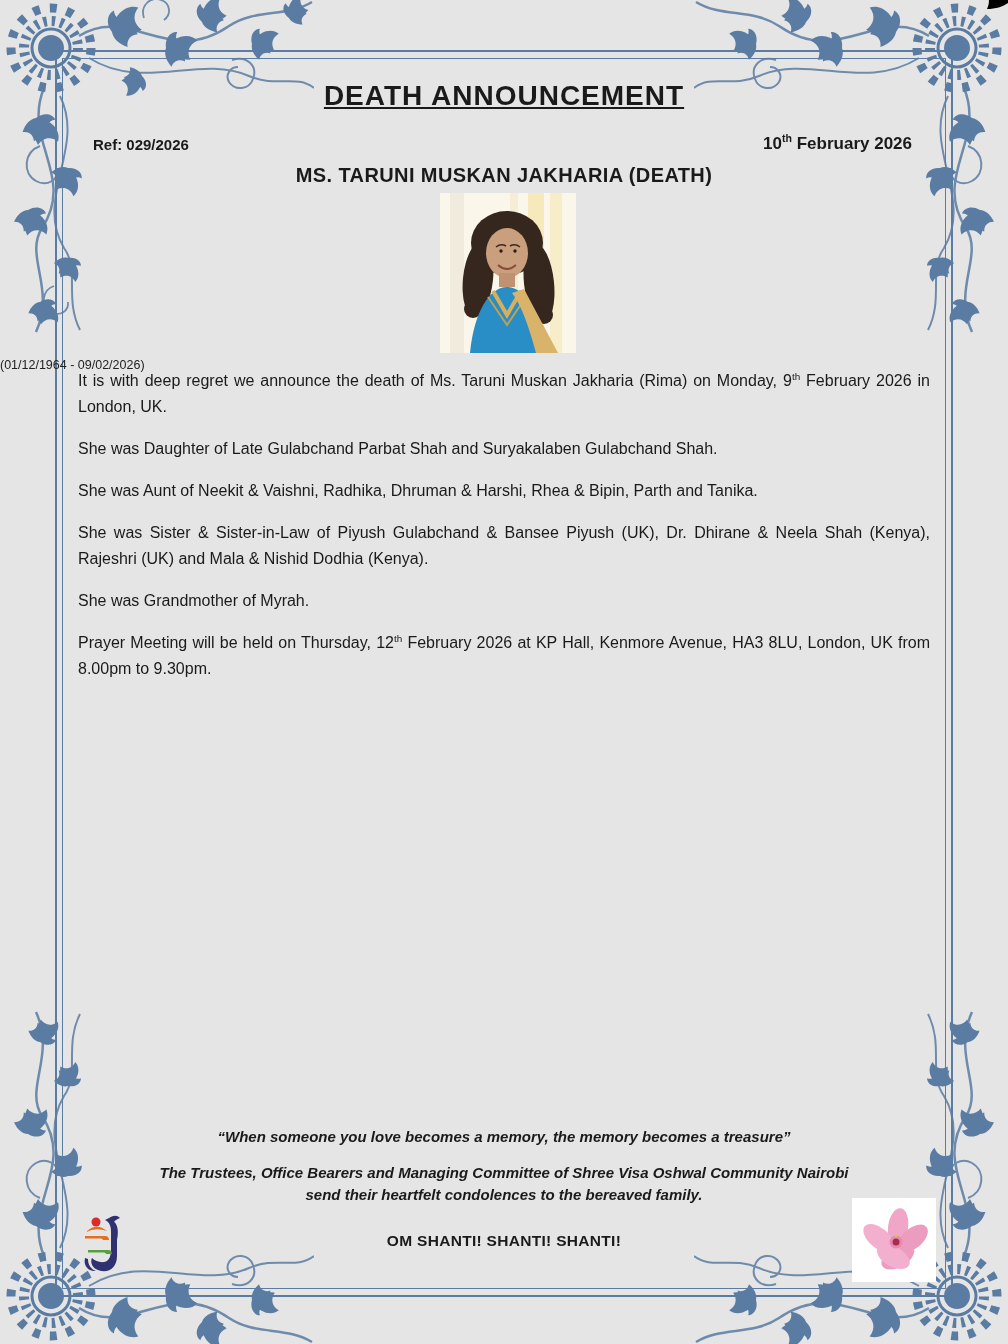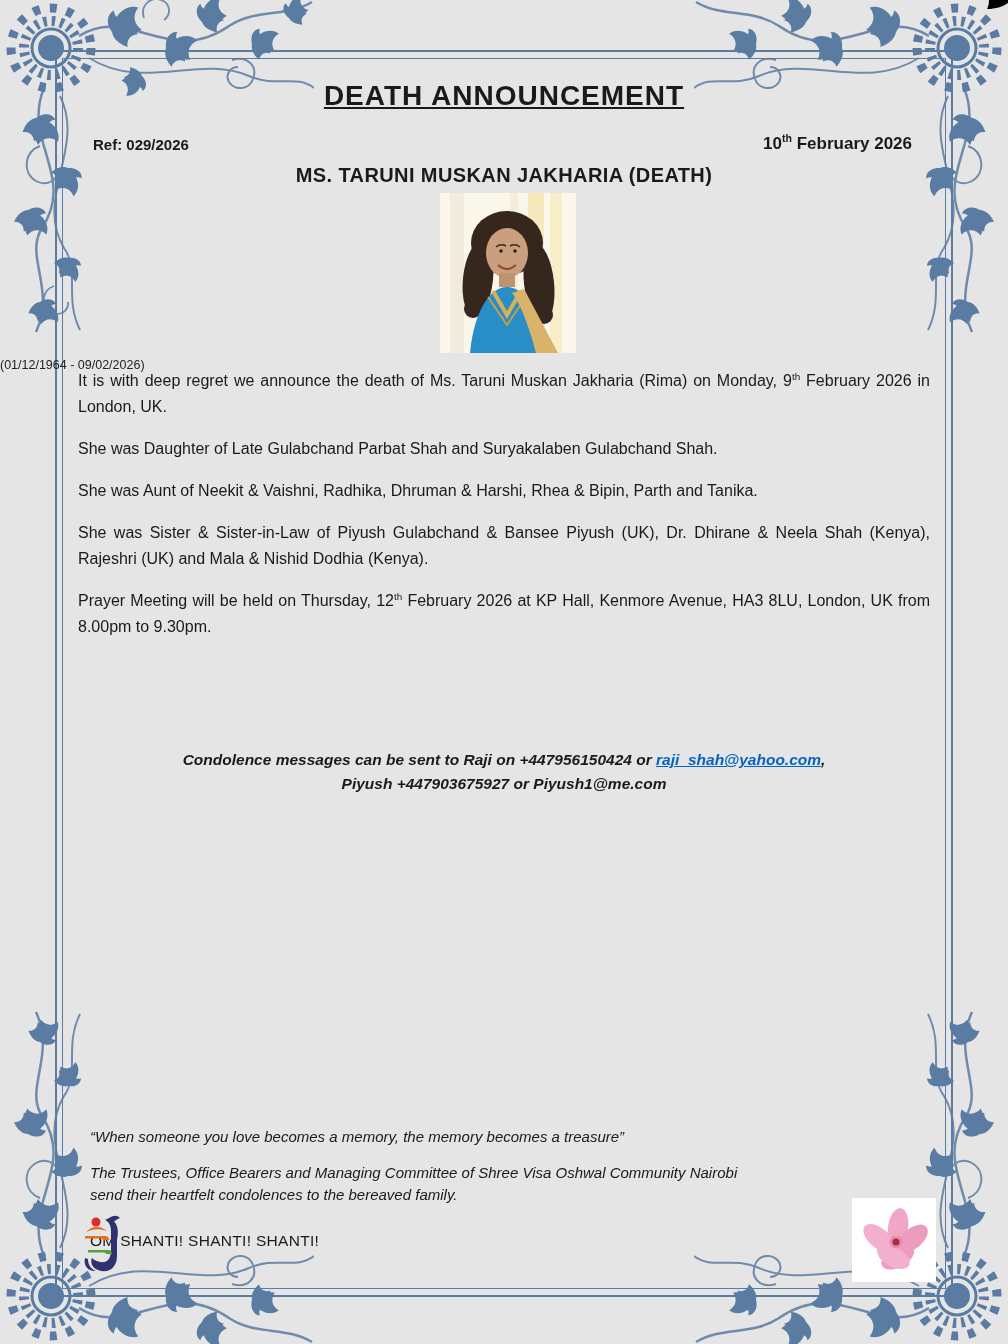--- a/index.html
+++ b/index.html
@@ -35,22 +35,22 @@
   .photo svg{width:100%;height:100%;display:block;}
   .caption{position:absolute;top:358px;left:0;right:0;text-align:left;font-size:12.5px;color:#222;}
   
   .bodytext{position:absolute;top:368px;left:78px;right:78px;
     font-size:16px;line-height:26px;text-align:justify;}
   .bodytext p{margin:0 0 16px 0;}
   .condolence{position:absolute;top:748px;left:110px;right:110px;text-align:center;
     font-size:15.5px;font-weight:bold;font-style:italic;line-height:24px;}
   .condolence a{color:var(--link);text-decoration:underline;cursor:pointer;}
   
-  .footer{position:absolute;top:1126px;left:90px;right:90px;
-    font-size:15px;font-weight:normal;font-style:italic;line-height:22px;}
+  .footer{position:absolute;top:1126px;left:90px;right:90px;text-align:center;
+    font-size:15px;font-weight:bold;font-style:italic;line-height:22px;}
   .footer .trustees{margin-top:14px;}
   .om{margin-top:24px;font-style:normal;font-size:15.5px;letter-spacing:0.3px;}
   
   .logo{position:absolute;left:82px;top:1214px;width:40px;height:62px;}
   .logo svg{width:100%;height:100%;display:block;}
   .flower-box{position:absolute;left:852px;top:1198px;width:84px;height:84px;background:#fff;}
   .flower-box svg{width:100%;height:100%;display:block;}
 </style>
 </head>
 <body>
@@ -224,27 +224,24 @@
       <path d="M84,96 L118,160 L96,160 C88,130 80,110 72,100 Z" fill="#d9b36a"></path>
     </svg>
   </div>
   <div class="caption">(01/12/1964 - 09/02/2026)</div>
 
   <div class="bodytext">
     <p><span>It is with deep regret we announce the death of Ms. Taruni Muskan Jakharia (Rima) on Monday, 9</span><sup>th</sup><span> February 2026 in London, UK.</span></p>
     <p>She was Daughter of Late Gulabchand Parbat Shah and Suryakalaben Gulabchand Shah.</p>
     <p>She was Aunt of Neekit &amp; Vaishni, Radhika, Dhruman &amp; Harshi, Rhea &amp; Bipin, Parth and Tanika.</p>
     <p>She was Sister &amp; Sister-in-Law of Piyush Gulabchand &amp; Bansee Piyush (UK), Dr. Dhirane &amp; Neela Shah (Kenya), Rajeshri (UK) and Mala &amp; Nishid Dodhia (Kenya).</p>
+    <p>She was Grandmother of Myrah.</p>
     <p><span>Prayer Meeting will be held on Thursday, 12</span><sup>th</sup><span> February 2026 at KP Hall, Kenmore Avenue, HA3 8LU, London, UK from 8.00pm to 9.30pm.</span></p>
   </div>
 
-  <div class="condolence">
-    <span>Condolence messages can be sent to Raji on +447956150424 or </span><a>raji_shah@yahoo.com</a><span>,</span><br>
-    <span>Piyush +447903675927 or Piyush1@me.com</span>
-  </div>
 
   <div class="footer">
     <div>“When someone you love becomes a memory, the memory becomes a treasure”</div>
     <div class="trustees">
       <span>The Trustees, Office Bearers and Managing Committee of Shree Visa Oshwal Community Nairobi</span><br>
       <span>send their heartfelt condolences to the bereaved family.</span>
     </div>
     <div class="om">OM SHANTI! SHANTI! SHANTI!</div>
   </div>
 

